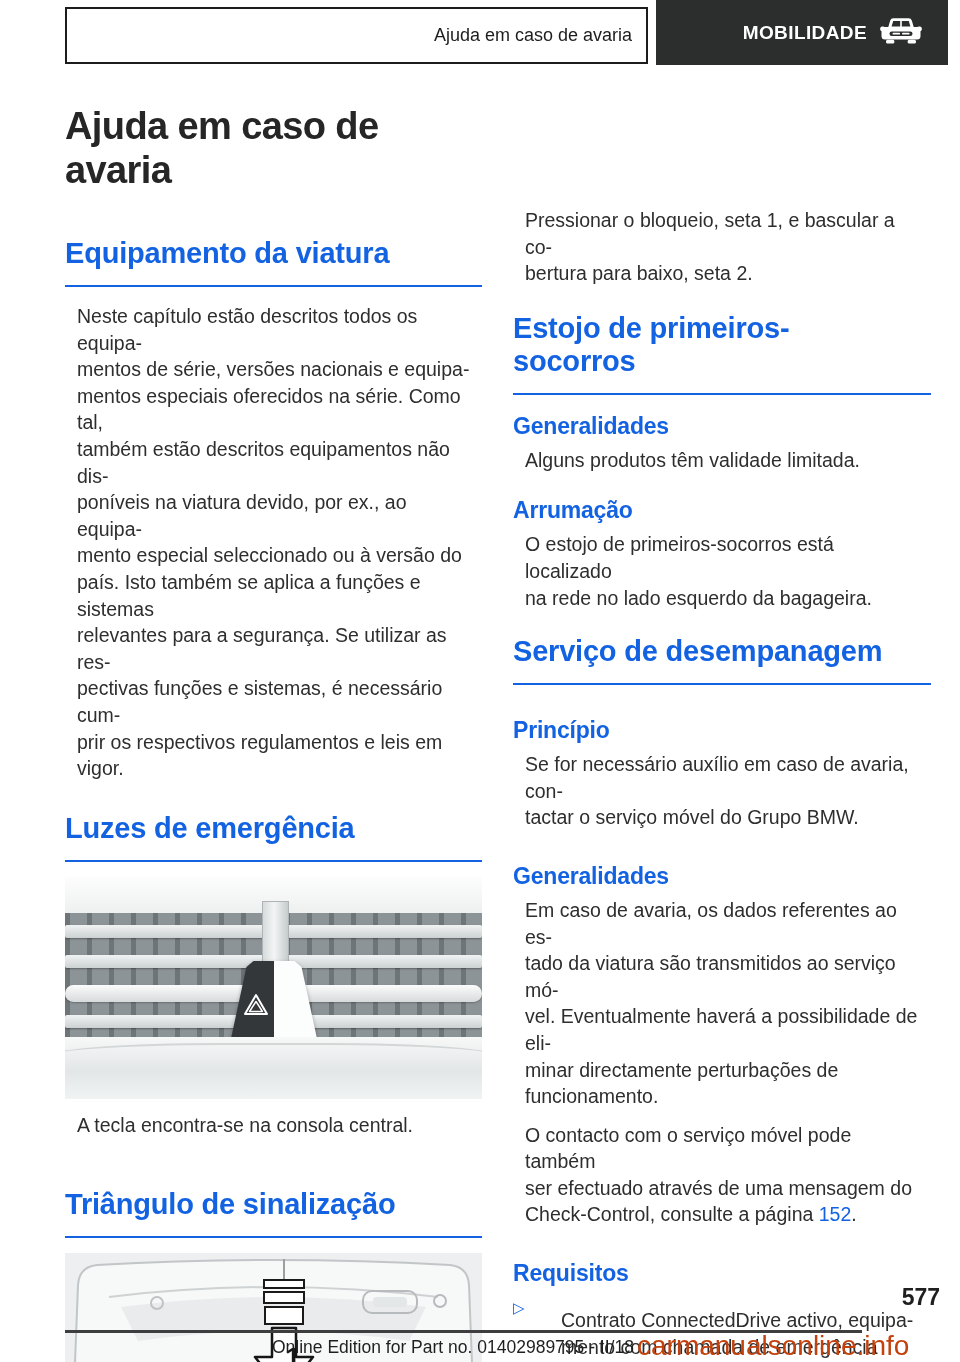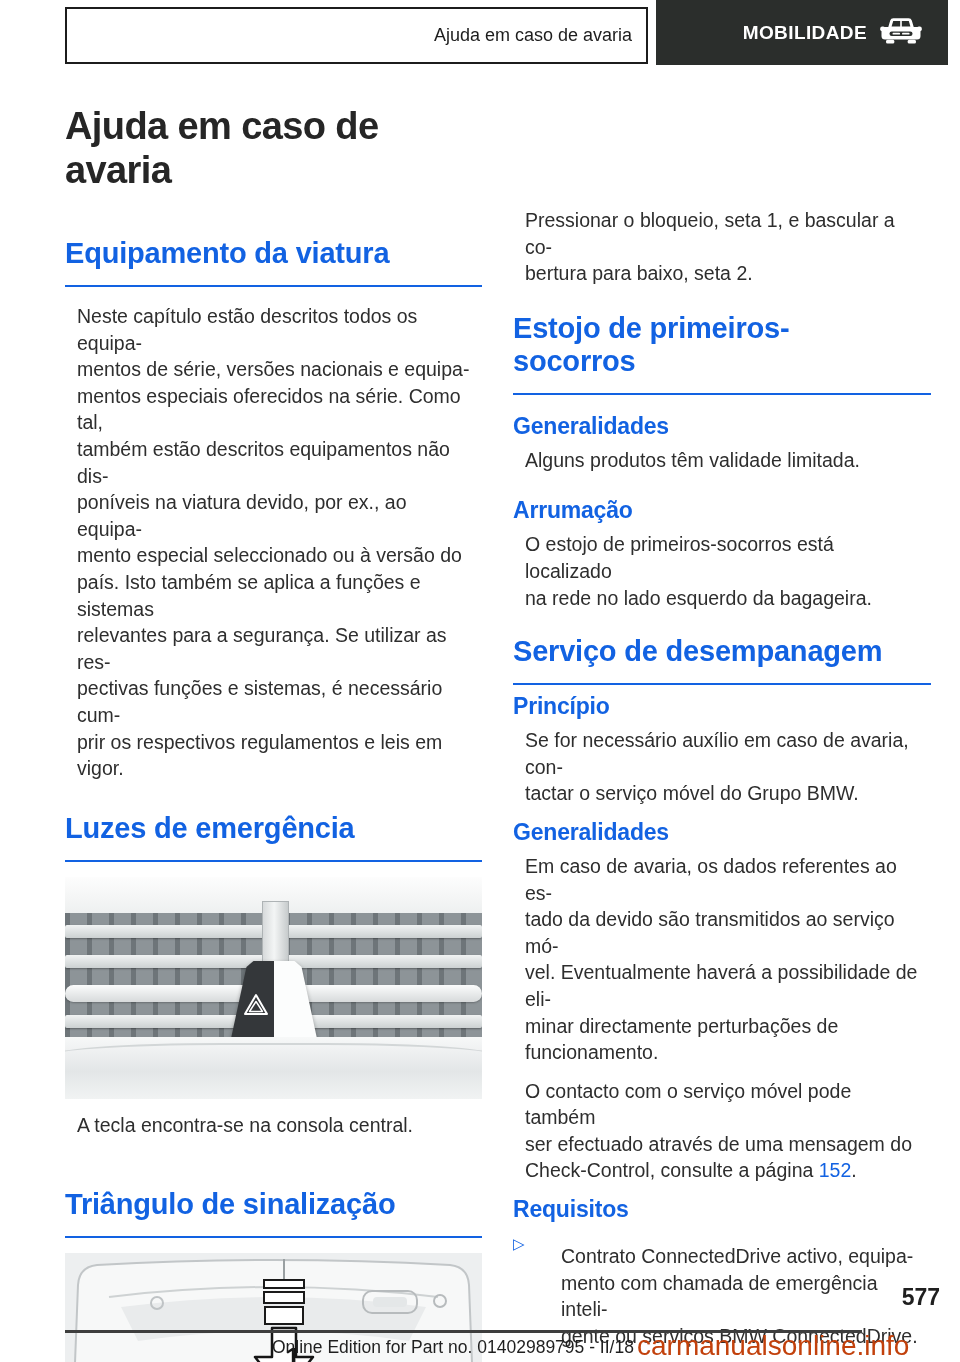--- a/index.html
+++ b/index.html
@@ -37,21 +37,21 @@
   .h3{
     font-size:23px;line-height:27px;font-weight:bold;color:#1262e2;margin:0;
     letter-spacing:-.2px;
   }
   .p{
     font-size:19.5px;line-height:26.6px;color:#2e2e2e;margin:12px;
     white-space:pre-line;
   }
   .caption{margin-top:13px;}
   .mt7{margin-top:7px;} .mt10{margin-top:10px;} .mt16{margin-top:16px;}
-  .mt18{margin-top:18px;} .mt20{margin-top:8px;} .mt24{margin-top:24px;}
+  .mt18{margin-top:18px;} .mt20{margin-top:32px;} .mt24{margin-top:24px;}
   .mt30{margin-top:30px;} .mt40{margin-top:24px;} .mt46{margin-top:25px;}
   .mt50{margin-top:50px;}
   .link{color:#1262e2;cursor:pointer;}
   
   .bullet{display:flex;margin-top:8px;}
   .bullet .marker{
     width:36px;flex:0 0 36px;color:#1262e2;font-size:15px;line-height:26.6px;
   }
   
   .fig{margin-top:15px;position:relative;}
@@ -216,21 +216,21 @@
 na rede no lado esquerdo da bagageira.</p>
 
     <div class="h2 mt40">Serviço de desempanagem</div>
 
     <div class="h3 mt20">Princípio</div>
     <p class="p mt7">Se for necessário auxílio em caso de avaria, con-
 tactar o serviço móvel do Grupo BMW.</p>
 
     <div class="h3 mt20">Generalidades</div>
     <p class="p mt7">Em caso de avaria, os dados referentes ao es-
-tado da devido são transmitidos ao serviço mó-
+tado da viatura são transmitidos ao serviço mó-
 vel. Eventualmente haverá a possibilidade de eli-
 minar directamente perturbações de
 funcionamento.</p>
     <p class="p mt10"><span>O contacto com o serviço móvel pode também
 ser efectuado através de uma mensagem do
 Check-Control, consulte a página </span><span class="link">152</span><span>.</span></p>
 
     <div class="h3 mt20">Requisitos</div>
     <div class="bullet">
         <span class="marker">▷</span>

